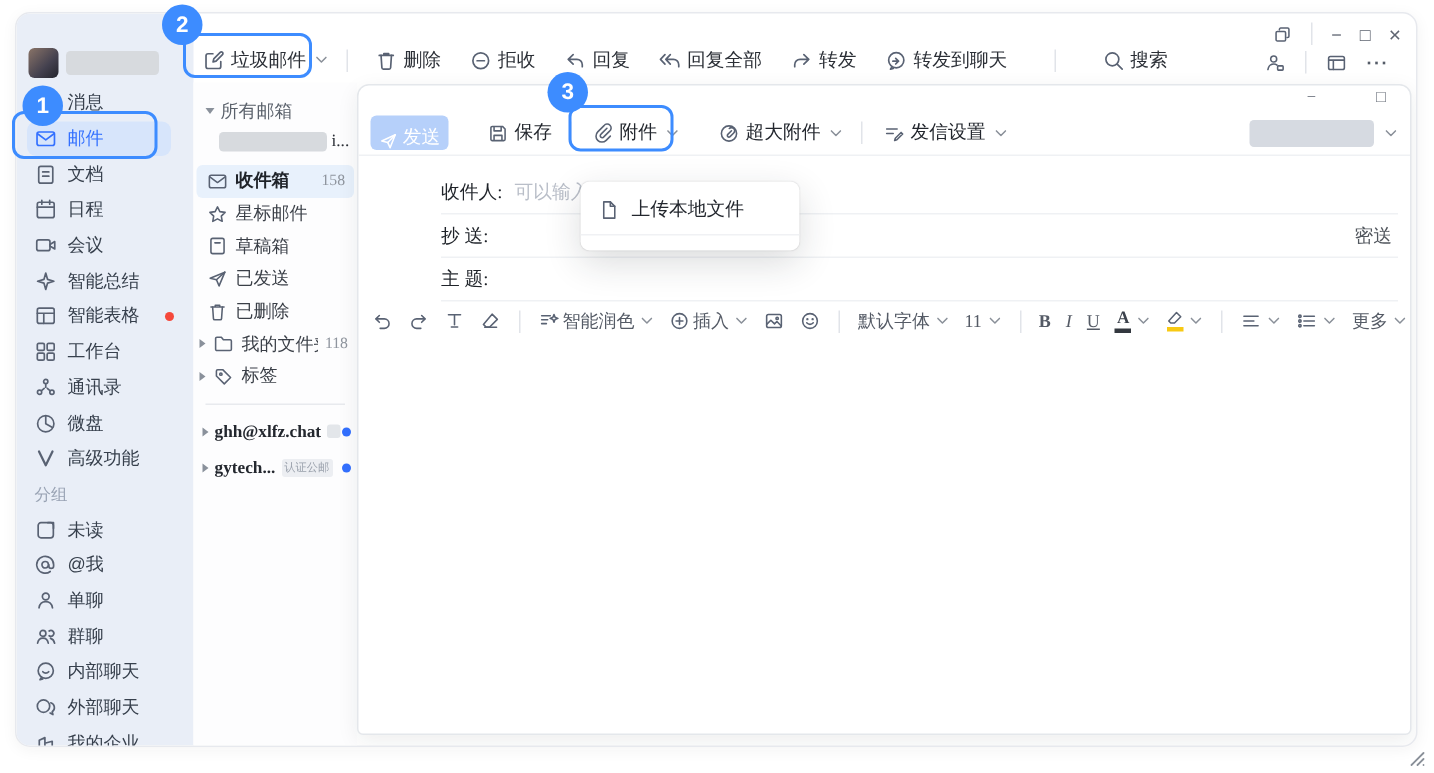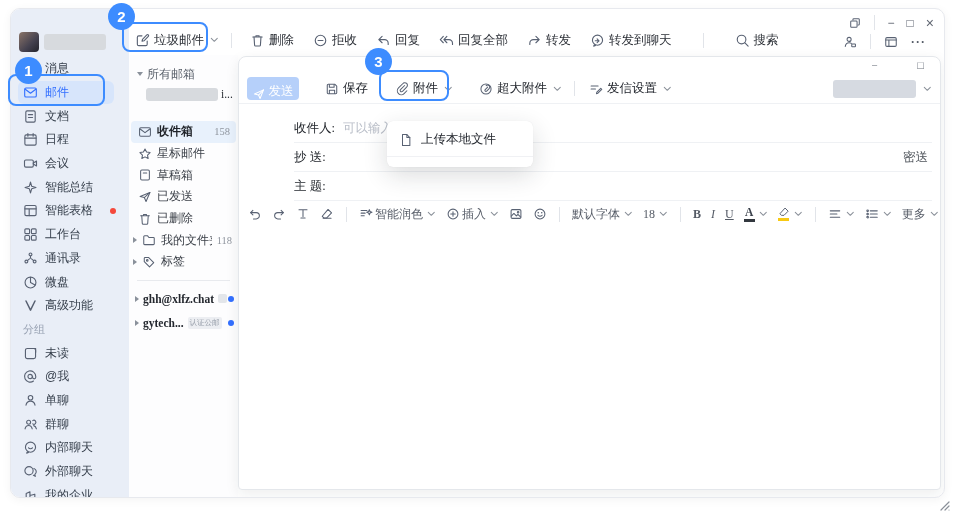--- a/index.html
+++ b/index.html
@@ -49,21 +49,21 @@
   
   .folders { width:109px; flex:none; padding-top:10px; font-size:12px; color:#3a3f47; background:#fdfdfe; }
   .fhead { display:flex; align-items:center; gap:4px; padding-left:8px; height:18px; color:#5a616b; }
   .caret-d { width:0; height:0; border-left:3.5px solid transparent; border-right:3.5px solid transparent;
     border-top:4.5px solid #8a919b; flex:none; }
   .caret-r { width:0; height:0; border-top:3.5px solid transparent; border-bottom:3.5px solid transparent;
     border-left:4.5px solid #8a919b; flex:none; }
   .faccount { display:flex; align-items:center; gap:3px; padding-left:17px; height:22px; }
   .redact.facc { width:72px; height:13px; }
   .ftrunc { color:#2b2f36; font-size:11.5px; }
-  .flist { margin-top:16px; }
+  .flist { margin-top:5px; }
   .frow2 { position:relative; height:21.7px; display:flex; align-items:center; gap:5px;
     padding:0 6px 0 9px; cursor:default; }
   .frow2.sel { background:#e8f1fc; border-radius:4px; margin:0 2px; padding-left:7px; }
   .frow2 .icn { width:14px; height:14px; flex:none; display:flex; }
   .frow2 .nm { white-space:nowrap; overflow:hidden; }
   .frow2.sel .nm { font-weight:bold; color:#1f2329; }
   .fcount { margin-left:auto; font-size:10.5px; color:#8f959e; }
   .fdivider { height:1px; background:#e8eaee; margin:7px 8px 6px 8px; }
   .facct-row { position:relative; height:24px; display:flex; align-items:center; gap:4px; padding-left:6px; }
   .facct-row .nm { font-weight:bold; font-size:11.5px; color:#23272e; white-space:nowrap; }
@@ -721,21 +721,21 @@
             <span class="vdiv"></span>
             <button class="fbtn">
               <span>默认字体</span>
               <span class="chev">
                   <svg class="s lite" viewBox="0 0 10 7">
                     <path d="M1.5 1.5L5 5l3.5-3.5"></path>
                   </svg>
                 </span>
             </button>
             <button class="fbtn">
-              <span>18</span>
+              <span>11</span>
               <span class="chev">
                   <svg class="s lite" viewBox="0 0 10 7">
                     <path d="M1.5 1.5L5 5l3.5-3.5"></path>
                   </svg>
                 </span>
             </button>
             <span class="vdiv"></span>
             <button class="fbtn bld">B</button>
             <button class="fbtn ita">I</button>
             <button class="fbtn und">U</button>

